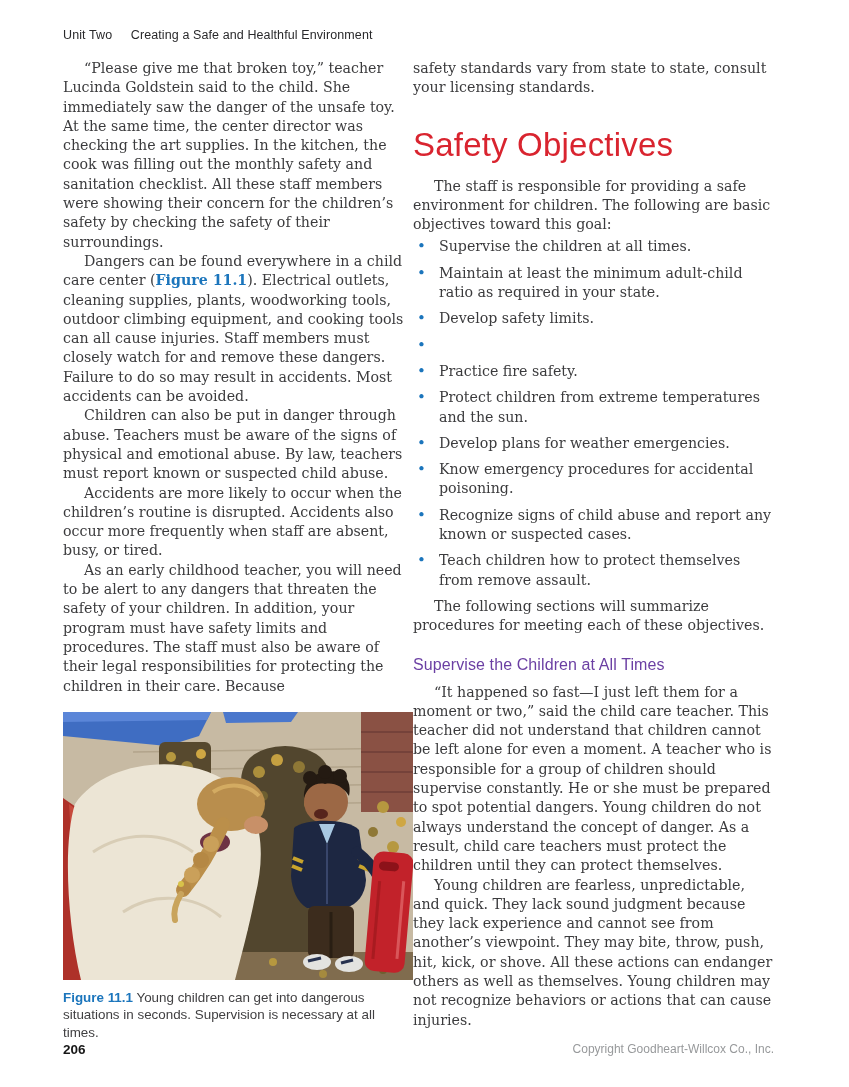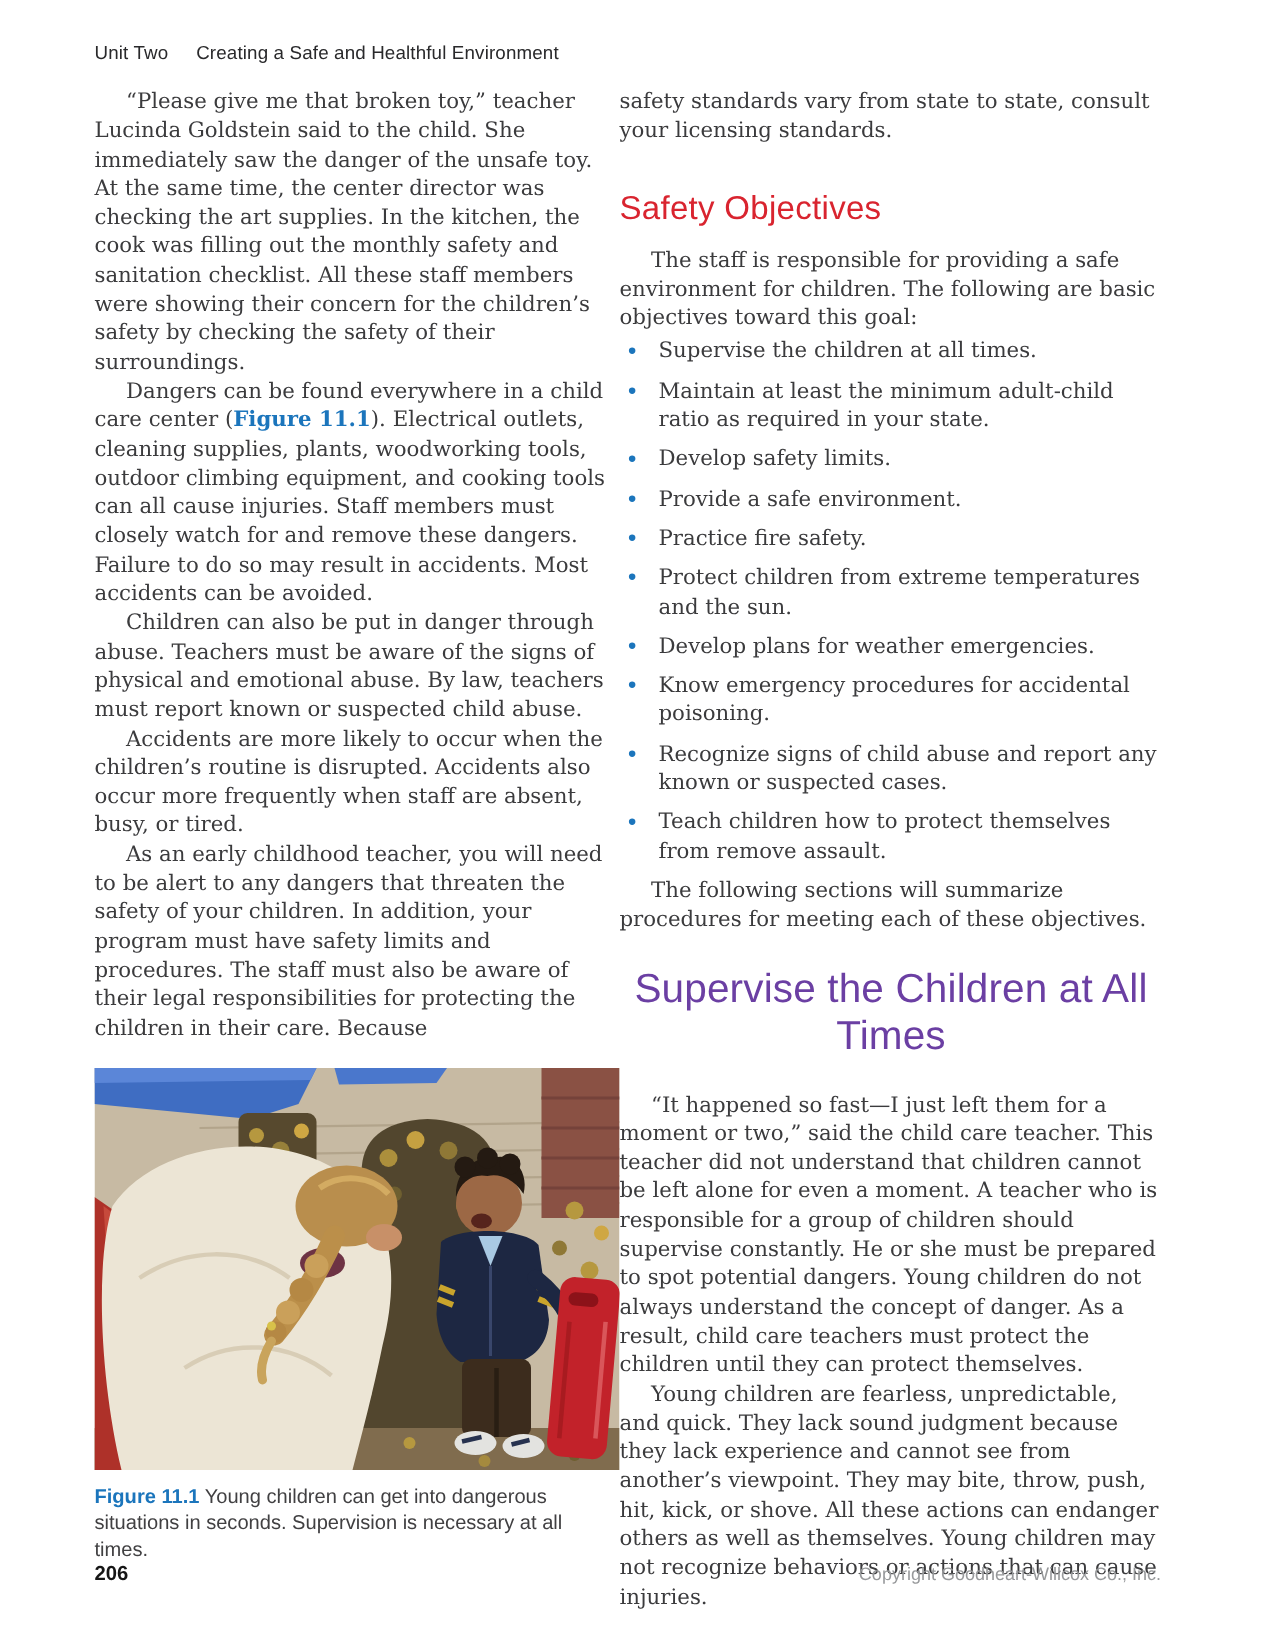--- a/index.html
+++ b/index.html
@@ -37,34 +37,33 @@
     font-size: 14.2px;
     line-height: 19.3px;
     color: #3b3b3d;
   }
   p.indent { text-indent: 21px; }
   .figref { color: #1b75bc; font-weight: bold; cursor: pointer; }
   h1.sec {
     font-family: "Liberation Sans", sans-serif;
     font-weight: normal;
     color: #d9242f;
-    font-size: 22px;
+    font-size: 33px;
     letter-spacing: 0.2px;
     margin-top: 28px;
     margin-bottom: 13px;
   }
   h2.subsec {
     font-family: "Liberation Sans", sans-serif;
     font-weight: normal;
     color: #6b3fa3;
-    font-size: 27px;
+    font-size: 16px;
     letter-spacing: 0.1px;
     margin-top: 20px;
-    margin-bottom: 22px;
-    text-align: center;
+    margin-bottom: 9px;
   }
   ul.objectives { list-style: none; margin-top: 3px; }
   li.objective {
     display: flex;
     margin-bottom: 7px;
     font-size: 14.2px;
     line-height: 19.3px;
   }
   li.objective .dot {
     color: #1b75bc;
@@ -249,21 +248,20 @@
             <span class="obj-text">Maintain at least the minimum adult-child ratio as required in your state.</span>
           </li>
 
           <li class="objective">
             <span class="dot">•</span>
             <span class="obj-text">Develop safety limits.</span>
           </li>
 
           <li class="objective">
             <span class="dot">•</span>
-            <span class="obj-text">Provide a safe environment.</span>
           </li>
 
           <li class="objective">
             <span class="dot">•</span>
             <span class="obj-text">Practice fire safety.</span>
           </li>
 
           <li class="objective">
             <span class="dot">•</span>
             <span class="obj-text">Protect children from extreme temperatures and the sun.</span>

